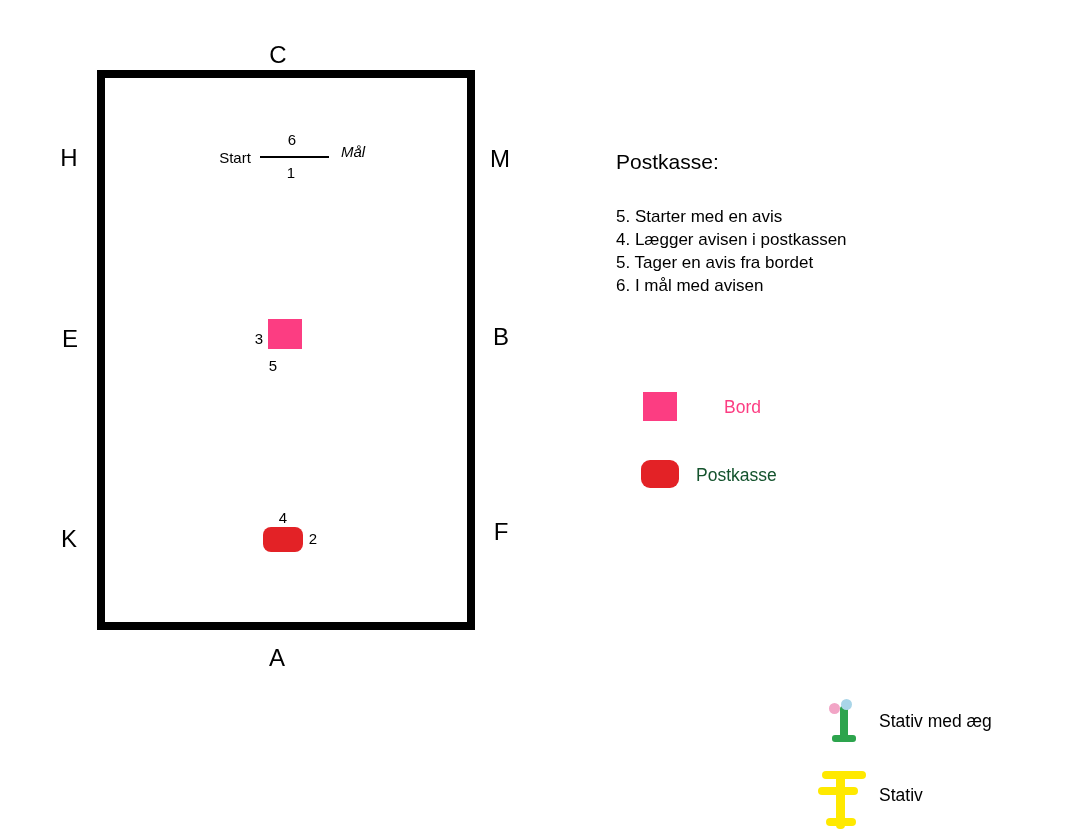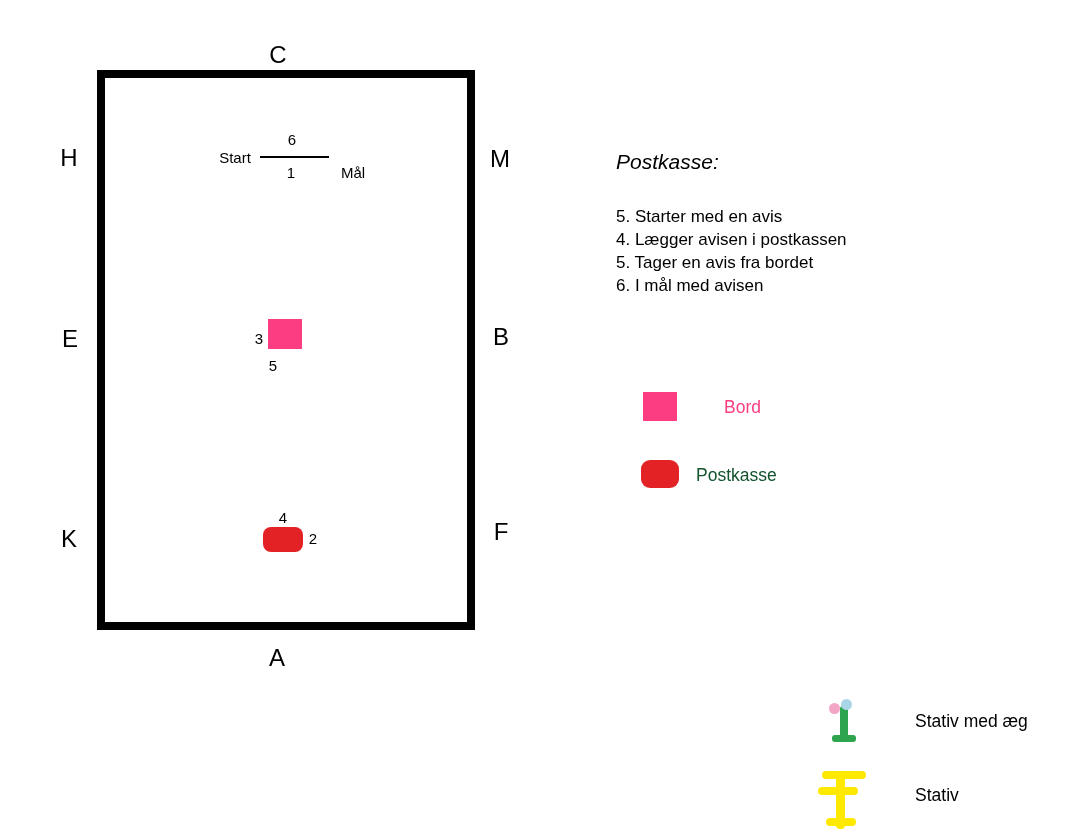--- a/index.html
+++ b/index.html
@@ -56,21 +56,20 @@
     width: 40px; height: 25px;
     border-radius: 8px;
   }
 
   
   .info-title {
     position: absolute;
     left: 616px; top: 150px;
     font-size: 21px;
     line-height: 24px;
-    font-style: italic;
   }
   .steps {
     position: absolute;
     left: 616px; top: 205px;
     font-size: 17px;
     line-height: 23px;
   }
   .legend-swatch-bord {
     position: absolute;
     left: 643px; top: 392px;
@@ -99,21 +98,20 @@
   .sy-top    { position: absolute; left: 6px;  top: 3px;  width: 44px; height: 8px; border-radius: 4px; }
   .sy-mid    { position: absolute; left: 2px;  top: 19px; width: 40px; height: 8px; border-radius: 4px; }
   .sy-pole   { position: absolute; left: 20px; top: 3px;  width: 9px;  height: 58px; border-radius: 4px; }
   .sy-bottom { position: absolute; left: 10px; top: 50px; width: 30px; height: 8px; border-radius: 4px; }
 
   .stand-label {
     position: absolute;
     font-size: 17.5px;
     line-height: 18px;
     color: #000000;
-    margin-left: 36px;
   }
 </style>
 </head>
 <body>
 
 <div class="stage">
 
   <div class="arena"></div>
 
   <span class="letter center" style="left:278px; top:55px;">C</span>
@@ -122,21 +120,21 @@
   <span class="letter center" style="left:70px;  top:339px;">E</span>
   <span class="letter center" style="left:69px;  top:539px;">K</span>
   <span class="letter center" style="left:500px; top:159px;">M</span>
   <span class="letter center" style="left:501px; top:337px;">B</span>
   <span class="letter center" style="left:501px; top:532px;">F</span>
 
   <span class="small-txt center" style="left:235px; top:157px;">Start</span>
   <div class="start-line"></div>
   <span class="small-txt center" style="left:292px; top:139px;">6</span>
   <span class="small-txt center" style="left:291px; top:172px;">1</span>
-  <span class="small-txt center" style="left:353px; top:172px;">Mål</span>
+  <span class="small-txt center" style="left:353px; top:151px;font-style:italic;">Mål</span>
 
   <div class="bord-square" style="background-color: rgb(252, 61, 130);"></div>
   <span class="small-txt center" style="left:259px; top:338px;">3</span>
   <span class="small-txt center" style="left:273px; top:365px;">5</span>
 
   <div class="postbox" style="background-color: rgb(227, 34, 38);"></div>
   <span class="small-txt center" style="left:283px; top:517px;">4</span>
   <span class="small-txt center" style="left:313px; top:538px;">2</span>
 
   <div class="info-title">Postkasse:</div>

